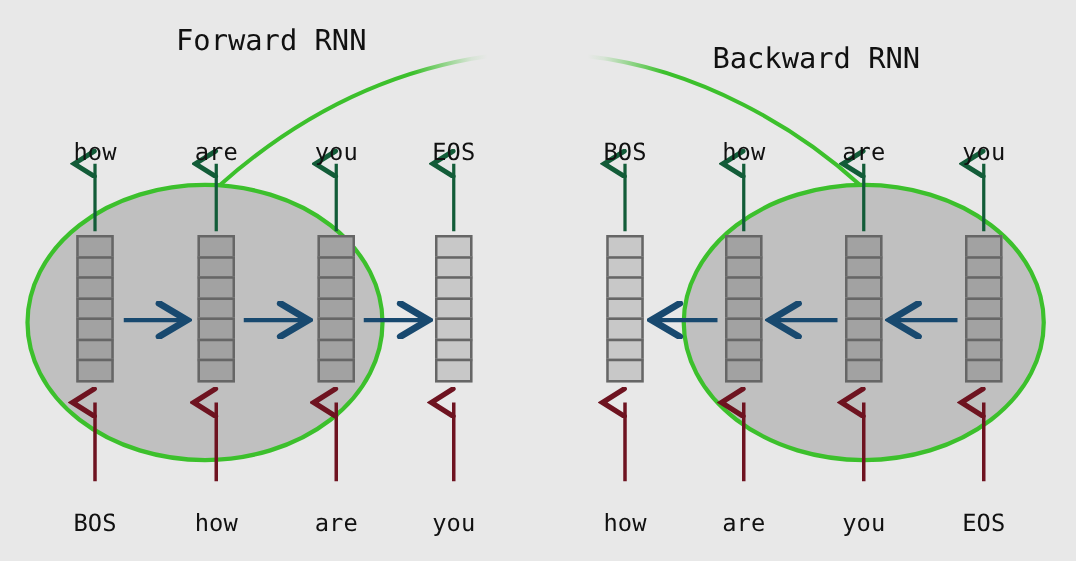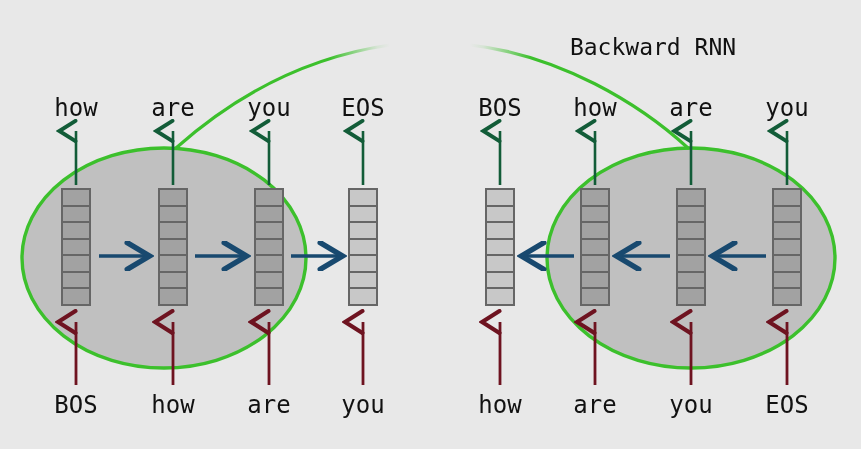--- a/index.html
+++ b/index.html
@@ -22,21 +22,21 @@
   .lbl {
     position: absolute;
     font-family: "DejaVu Sans Mono", "Liberation Mono", monospace;
     color: #111111;
     white-space: nowrap;
     transform: translate(-50%, -50%);
     letter-spacing: 0px;
   }
   .title-lbl { font-size: 23px; }
   .concat-lbl { font-size: 23px; }
-  .token-lbl { font-size: 24px; }
+  .token-lbl { font-size: 19px; margin-top: 14px; }
   .stack {
     position: absolute;
     transform: translateX(-50%);
     display: flex;
     flex-direction: column;
     width: 30px;
     box-sizing: border-box;
   }
   .cell {
     width: 30px;
@@ -183,20 +183,21 @@
   <div class="stack" style="left:787px; top:188px;">
     <div class="cell dark"></div>
       <div class="cell dark"></div>
       <div class="cell dark"></div>
       <div class="cell dark"></div>
       <div class="cell dark"></div>
       <div class="cell dark"></div>
       <div class="cell dark"></div>
   </div>
 
+  <div class="lbl title-lbl" style="left:217px; top:33px;">Forward RNN</div>
   <div class="lbl title-lbl" style="left:653px; top:47px;">Backward RNN</div>
 
   <div class="lbl token-lbl" style="left:76px;  top:108px;">how</div>
   <div class="lbl token-lbl" style="left:173px; top:108px;">are</div>
   <div class="lbl token-lbl" style="left:269px; top:108px;">you</div>
   <div class="lbl token-lbl" style="left:363px; top:108px;">EOS</div>
   <div class="lbl token-lbl" style="left:500px; top:108px;">BOS</div>
   <div class="lbl token-lbl" style="left:595px; top:108px;">how</div>
   <div class="lbl token-lbl" style="left:691px; top:108px;">are</div>
   <div class="lbl token-lbl" style="left:787px; top:108px;">you</div>

